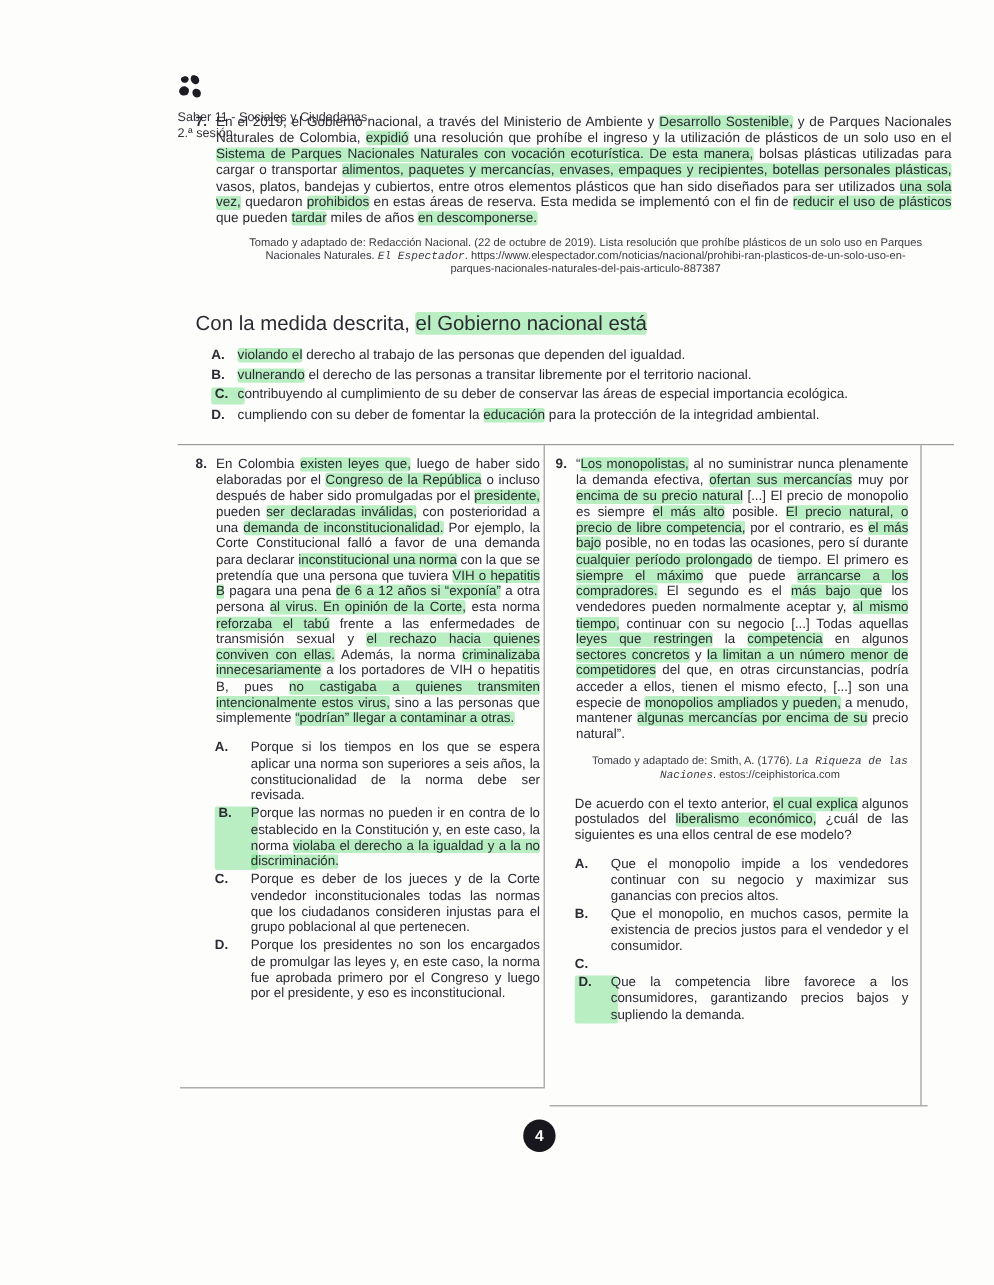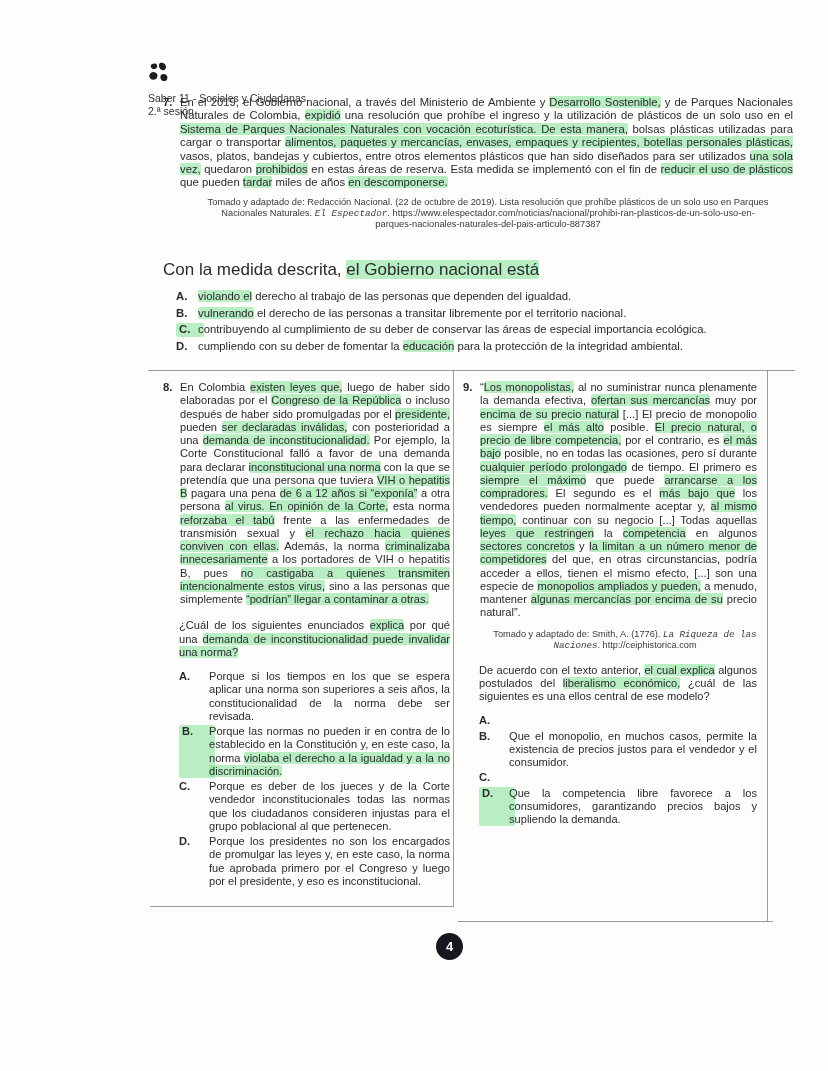--- a/index.html
+++ b/index.html
@@ -95,21 +95,20 @@
   <div class="rule" style="left:453px;top:371px;width:1px;height:535px;"></div>
   <div class="rule" style="left:767px;top:371px;width:1px;height:550px;"></div>
   <div class="rule" style="left:150px;top:906px;width:304px;height:1px;"></div>
   <div class="rule" style="left:458px;top:921px;width:315px;height:1px;"></div>
 
   <div class="col col8">
     <div class="qflex">
       <span class="qnum">8.</span>
       <div class="colbody"><span>En Colombia </span><span class="hl">existen leyes que,</span><span> luego de haber sido elaboradas por el </span><span class="hl">Congreso de la República</span><span> o incluso después de haber sido promulgadas por el </span><span class="hl">presidente,</span><span> pueden </span><span class="hl">ser declaradas inválidas,</span><span> con posterioridad a una </span><span class="hl">demanda de inconstitucionalidad.</span><span> Por ejemplo, la Corte Constitucional falló a favor de una demanda para declarar </span><span class="hl">inconstitucional una norma</span><span> con la que se pretendía que una persona que tuviera </span><span class="hl">VIH o hepatitis B</span><span> pagara una pena </span><span class="hl">de 6 a 12 años si “exponía”</span><span> a otra persona </span><span class="hl">al virus. En opinión de la Corte,</span><span> esta norma </span><span class="hl">reforzaba el tabú</span><span> frente a las enfermedades de transmisión sexual y </span><span class="hl">el rechazo hacia quienes conviven con ellas.</span><span> Además, la norma </span><span class="hl">criminalizaba innecesariamente</span><span> a los portadores de VIH o hepatitis B, pues </span><span class="hl">no castigaba a quienes transmiten intencionalmente estos virus,</span><span> sino a las personas que simplemente </span><span class="hl">“podrían” llegar a contaminar a otras.</span></div>
     </div>
-    <div class="colstem"><span>¿Cuál de los siguientes enunciados </span><span class="hl">explica</span><span> por qué una </span><span class="hl">demanda de inconstitucionalidad puede invalidar una norma?</span></div>
     <div class="colopts">
       <div class="copt">
         <span class="letter">A.</span>
         <span class="otext"><span>Porque si los tiempos en los que se espera aplicar una norma son superiores a seis años, la constitucionalidad de la norma debe ser revisada.</span></span>
       </div>
       <div class="copt">
         <span class="letter hl">B.</span>
         <span class="otext"><span>Porque las normas no pueden ir en contra de lo establecido en la Constitución y, en este caso, la norma </span><span class="hl">violaba el derecho a la igualdad y a la no discriminación.</span></span>
       </div>
       <div class="copt">
@@ -121,25 +120,26 @@
         <span class="otext"><span>Porque los presidentes no son los encargados de promulgar las leyes y, en este caso, la norma fue aprobada primero por el Congreso y luego por el presidente, y eso es inconstitucional.</span></span>
       </div>
     </div>
   </div>
 
   <div class="col col9">
     <div class="qflex">
       <span class="qnum">9.</span>
       <div class="colbody"><span>“</span><span class="hl">Los monopolistas,</span><span> al no suministrar nunca plenamente la demanda efectiva, </span><span class="hl">ofertan sus mercancías</span><span> muy por </span><span class="hl">encima de su precio natural</span><span> [...] El precio de monopolio es siempre </span><span class="hl">el más alto</span><span> posible. </span><span class="hl">El precio natural, o precio de libre competencia,</span><span> por el contrario, es </span><span class="hl">el más bajo</span><span> posible, no en todas las ocasiones, pero sí durante </span><span class="hl">cualquier período prolongado</span><span> de tiempo. El primero es </span><span class="hl">siempre el máximo</span><span> que puede </span><span class="hl">arrancarse a los compradores.</span><span> El segundo es el </span><span class="hl">más bajo que</span><span> los vendedores pueden normalmente aceptar y, </span><span class="hl">al mismo tiempo,</span><span> continuar con su negocio [...] Todas aquellas </span><span class="hl">leyes que restringen</span><span> la </span><span class="hl">competencia</span><span> en algunos </span><span class="hl">sectores concretos</span><span> y </span><span class="hl">la limitan a un número menor de competidores</span><span> del que, en otras circunstancias, podría acceder a ellos, tienen el mismo efecto, [...] son una especie de </span><span class="hl">monopolios ampliados y pueden,</span><span> a menudo, mantener </span><span class="hl">algunas mercancías por encima de su</span><span> precio natural”.</span></div>
     </div>
-    <div class="colsource"><span>Tomado y adaptado de: Smith, A. (1776). </span><span class="it">La Riqueza de las Naciones</span><span>. http://ceiphistorica.com</span></div>
+    <div class="colsource"><span>Tomado y adaptado de: Smith, A. (1776). </span><span class="it">La Riqueza de las Naciones</span><span>. estos://ceiphistorica.com</span></div>
     <div class="colstem"><span>De acuerdo con el texto anterior, </span><span class="hl">el cual explica</span><span> algunos postulados del </span><span class="hl">liberalismo económico,</span><span> ¿cuál de las siguientes es una ellos central de ese modelo?</span></div>
     <div class="colopts">
       <div class="copt">
         <span class="letter">A.</span>
+        <span class="otext"><span>Que el monopolio impide a los vendedores continuar con su negocio y maximizar sus ganancias con precios altos.</span></span>
       </div>
       <div class="copt">
         <span class="letter">B.</span>
         <span class="otext"><span>Que el monopolio, en muchos casos, permite la existencia de precios justos para el vendedor y el consumidor.</span></span>
       </div>
       <div class="copt">
         <span class="letter">C.</span>
       </div>
       <div class="copt">
         <span class="letter hl">D.</span>

